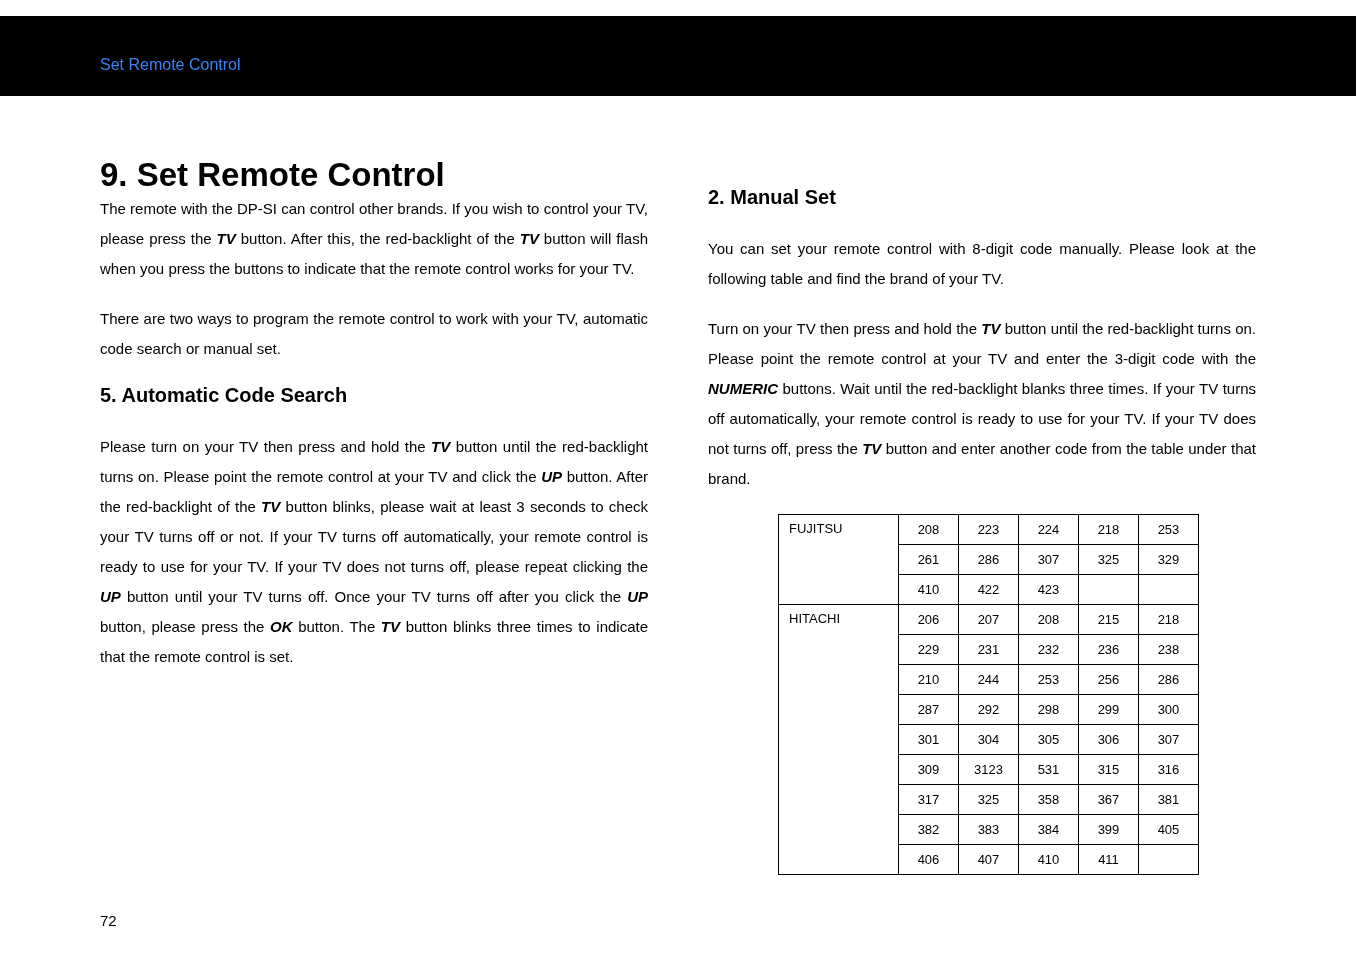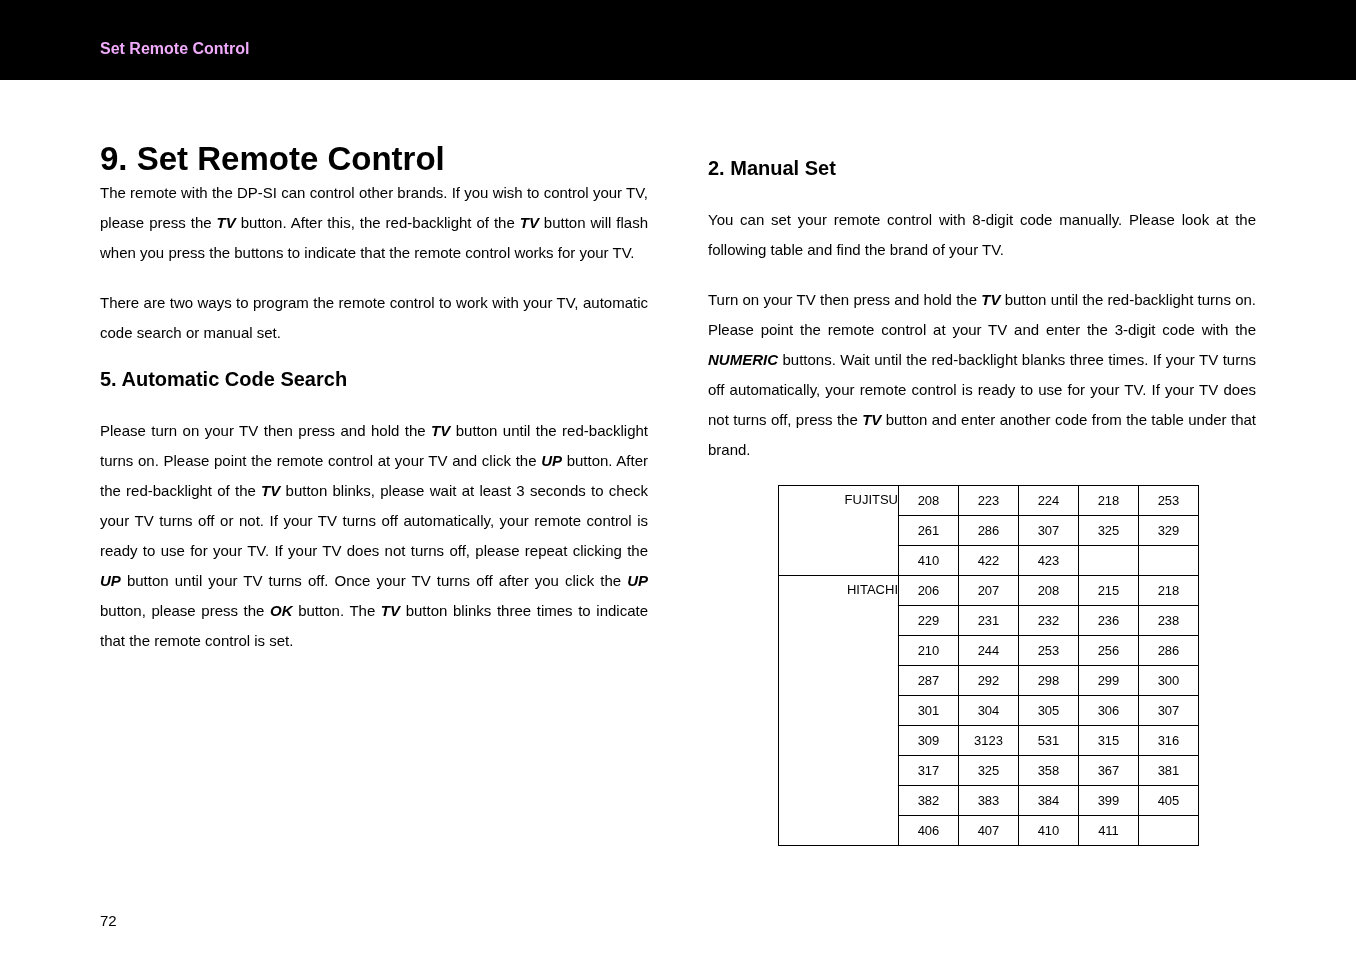--- a/index.html
+++ b/index.html
@@ -8,24 +8,25 @@
     height: 954px;
     background: #ffffff;
     font-family: Verdana, Arial, sans-serif;
     color: #000000;
     position: relative;
   }
   .header-bar {
     width: 100%;
     height: 80px;
     background: #000000;
-    color: #f0abfc;
+    color: #3b82f6;
     padding: 40px 0 0 100px;
-    font-weight: bold;
+    font-weight: normal;
     font-size: 16px;
+    margin-top: 16px;
   }
   .content {
     display: flex;
     gap: 60px;
     padding: 60px 100px 0 100px;
   }
   .col {
     width: 560px;
   }
   .main-title {
@@ -37,38 +38,38 @@
     line-height: 2.0;
     text-align: justify;
     margin-bottom: 20px;
   }
   .sub-heading {
     font-size: 20px;
     font-weight: bold;
     margin-bottom: 25px;
   }
   .col-right .sub-heading {
-    margin-top: 17px;
+    margin-top: 30px;
   }
   table.codes {
     border-collapse: collapse;
     margin: 10px 0 0 70px;
     font-size: 13px;
   }
   table.codes td {
     border: 1px solid #000;
     padding: 6px 0;
     text-align: center;
     width: 60px;
     height: 30px;
   }
   table.codes td.brand {
     width: 120px;
-    text-align: right;
-    padding-left: 0;
+    text-align: left;
+    padding-left: 10px;
     vertical-align: top;
     margin-left: 12px;
   }
   .page-num {
     position: absolute;
     left: 100px;
     bottom: 25px;
     font-size: 15px;
     margin-top: 28px;
   }

